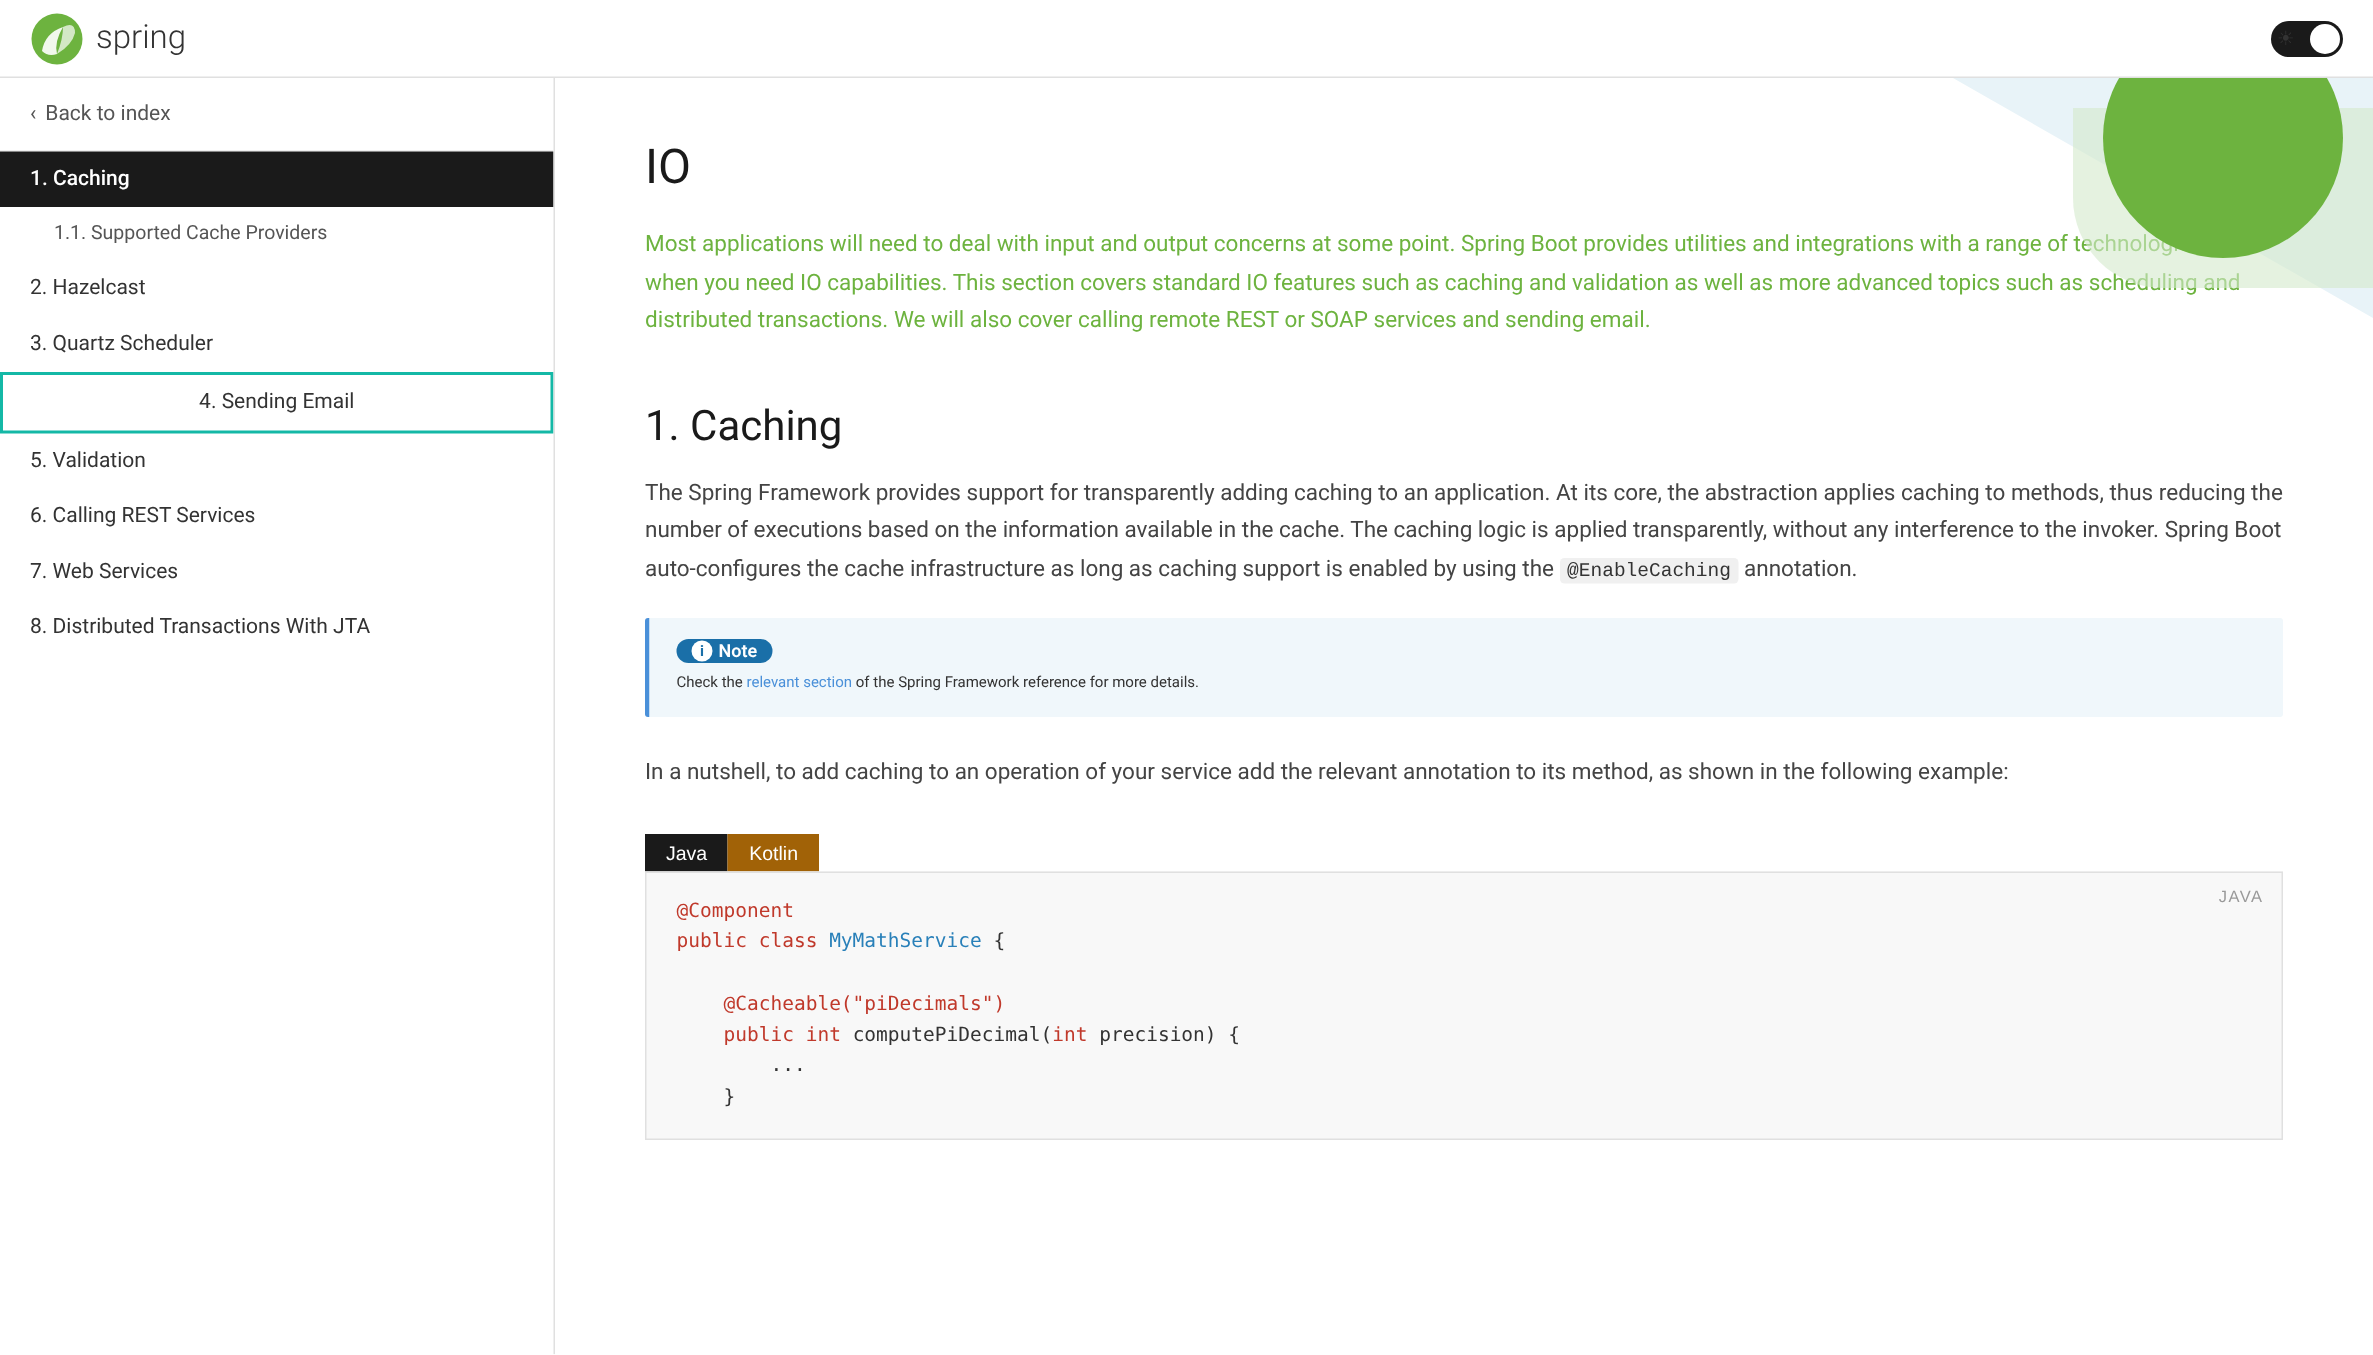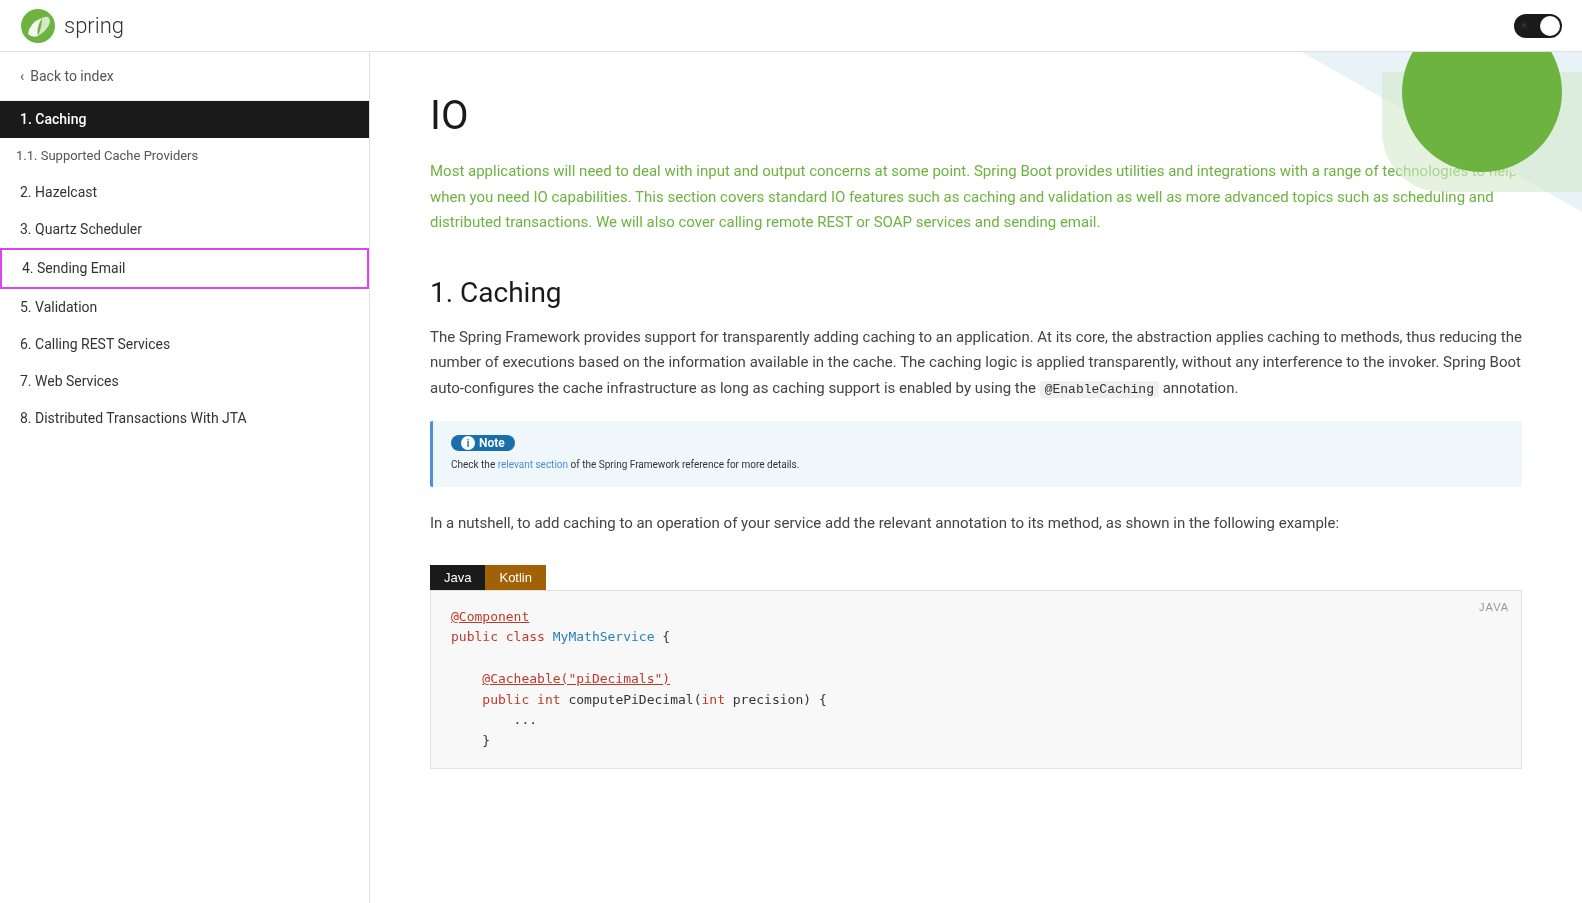--- a/index.html
+++ b/index.html
@@ -44,21 +44,21 @@
     }
 
     .nav-item {
       padding: 8px 20px; cursor: pointer; font-size: 14px; color: #333;
       display: block; line-height: 1.5;
     }
     .nav-item.active {
       background: #1a1a1a; color: #fff; font-weight: 500;
     }
     .nav-item.sub {
-      padding-left: 16px; font-size: 13px; color: #555;
+      padding-left: 36px; font-size: 13px; color: #555;
     }
     .nav-item.highlighted {
       border: 2px solid #e53e3e; color: #333;
     }
 
     
     .content-area {
       flex: 1; overflow-y: auto; padding: 0 60px 60px 60px; position: relative;
     }
 
@@ -79,21 +79,21 @@
       width: 160px; height: 160px; background: #6db33f; border-radius: 50%;
     }
     .hero-light-circle {
       position: absolute; top: 20px; right: 0;
       width: 200px; height: 120px; background: #d4eacc; border-radius: 0 0 0 60px;
       opacity: 0.6;
     }
 
     
     .page-title {
-      font-size: 40px; font-weight: 400; color: #1a1a1a; margin-top: 40px; margin-bottom: 20px;
+      font-size: 32px; font-weight: 400; color: #1a1a1a; margin-top: 40px; margin-bottom: 20px;
     }
 
     
     .intro-text {
       color: #6db33f; font-size: 15px; line-height: 1.7; margin-bottom: 30px;
     }
 
     
     .section-heading {
       font-size: 28px; font-weight: 400; color: #1a1a1a; margin-bottom: 16px; margin-top: 40px;
@@ -141,21 +141,21 @@
     .code-block {
       background: #f8f8f8; border: 1px solid #e0e0e0;
       padding: 16px 20px; font-family: 'Courier New', monospace; font-size: 13px;
       line-height: 1.6; color: #333; position: relative; overflow-x: auto;
     }
     .code-lang-label {
       position: absolute; top: 8px; right: 12px;
       font-size: 11px; color: #999; font-family: sans-serif; letter-spacing: 1px;
     }
     .code-keyword { color: #c0392b; }
-    .code-annotation { color: #c0392b; text-decoration: underline; }
+    .code-annotation { color: #c0392b; }
     .code-classname { color: #2980b9; }
   </style>
 </head>
 <body>
 
 <nav class="top-nav">
   <div class="spring-logo">
     <svg class="spring-logo-icon" viewBox="0 0 36 36">
       <circle cx="18" cy="18" r="17" fill="#6db33f"></circle>
       <path d="M8 26 Q10 14 22 10 Q16 20 18 28 Q12 30 8 26Z" fill="#fff" opacity="0.9"></path>
@@ -182,21 +182,21 @@
     </div>
     <div class="nav-item sub">
       <span>1.1. Supported Cache Providers</span>
     </div>
     <div class="nav-item">
       <span>2. Hazelcast</span>
     </div>
     <div class="nav-item">
       <span>3. Quartz Scheduler</span>
     </div>
-    <div class="nav-item highlighted" style="border: 2px solid #d946ef;">
+    <div class="nav-item highlighted" style="border: 2px solid #14b8a6; text-align: center;">
       <span>4. Sending Email</span>
     </div>
     <div class="nav-item">
       <span>5. Validation</span>
     </div>
     <div class="nav-item">
       <span>6. Calling REST Services</span>
     </div>
     <div class="nav-item">
       <span>7. Web Services</span>

